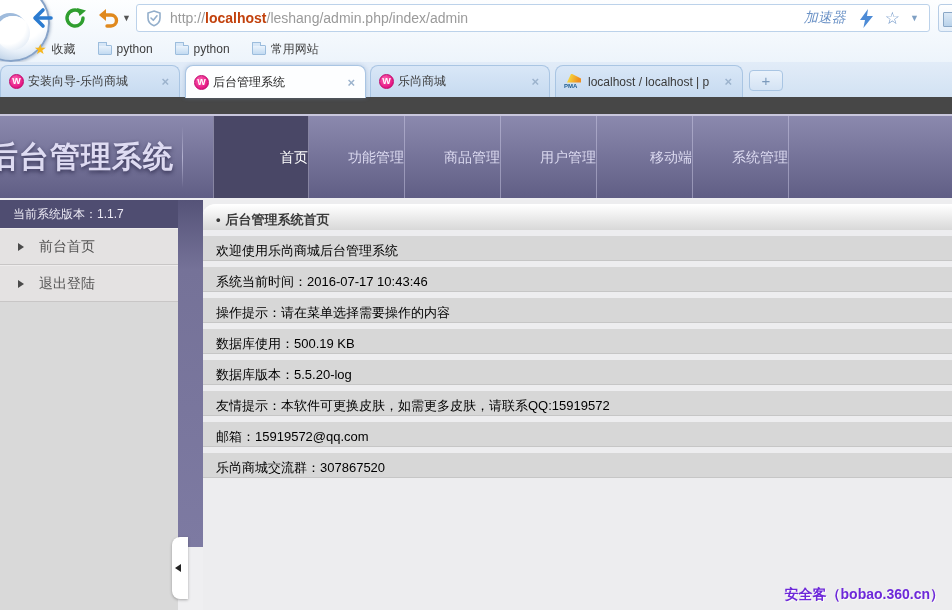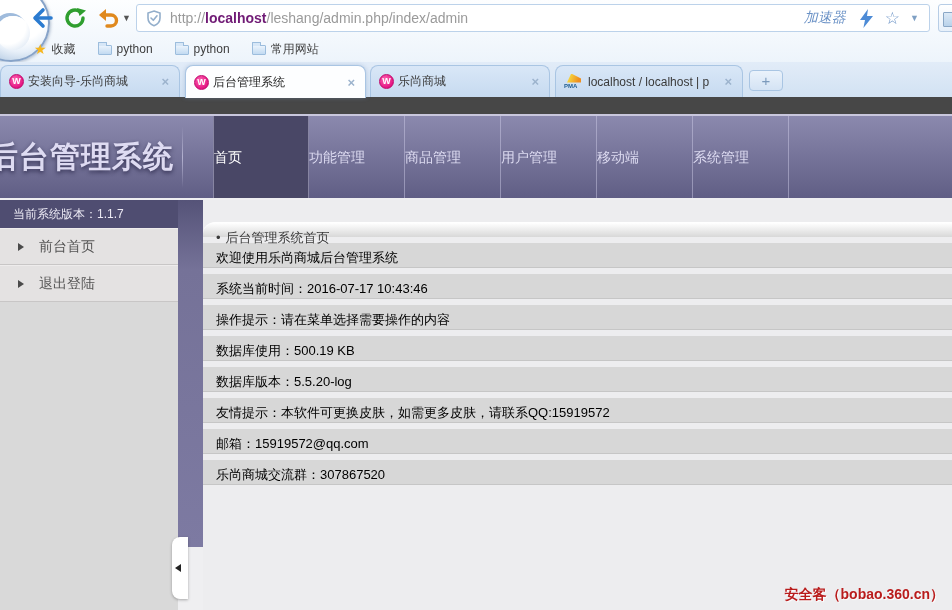--- a/index.html
+++ b/index.html
@@ -23,21 +23,21 @@
   .toolbar { position:absolute; top:0; left:0; right:0; height:36px; z-index:3; }
   .tb-icon { position:absolute; top:7px; cursor:pointer; }
   .tb-back { left:30px; } .tb-refresh { left:64px; } .tb-undo { left:98px; }
   .tb-caret { position:absolute; left:122px; top:13px; font-size:9px; color:#555; cursor:pointer; }
 
   .url-bar { position:absolute; left:136px; top:4px; width:794px; height:28px;
     background:#fff; border:1px solid #bcd2ea; border-radius:3px;
     display:flex; align-items:center; z-index:3; }
   .shield-wrap { margin:0 8px 0 9px; display:flex; }
   .url-text { font-size:14px; color:#9a9a9a; white-space:nowrap; }
-  .url-text b { color:#701a75; font-weight:bold; }
+  .url-text b { color:#c2410c; font-weight:bold; }
   .url-right { margin-left:auto; display:flex; align-items:center; padding-right:10px; }
   .accel { font-style:italic; font-weight:normal; color:#6b92c6; font-size:14px; margin-right:14px; cursor:pointer; }
   .bolt-wrap { margin-right:12px; display:flex; cursor:pointer; }
   .fav-star { color:#6f96c8; font-size:17px; line-height:1; margin-right:10px; cursor:pointer; }
   .url-caret { font-size:9px; color:#7fa0c4; cursor:pointer; }
   .edge-btn { position:absolute; right:-8px; top:4px; width:22px; height:28px;
     border:1px solid #b7cde6; border-radius:3px; background:linear-gradient(#ffffff,#e7f0fa);
     z-index:3; cursor:pointer; }
   .edge-btn::before { content:""; position:absolute; left:4px; top:7px; width:11px; height:13px;
     border:1px solid #8aa7c6; background:linear-gradient(#dce9f6,#b9d2ea); border-radius:1px; }
@@ -89,54 +89,54 @@
   .dark-strip { height:19px; background:#474747; border-bottom:2px solid #c9c7dd; }
 
   .admin-header { position:relative; height:82px;
     background:linear-gradient(#8b89ae,#605e85); }
   .brand { position:absolute; left:0; top:0; width:182px; height:82px; overflow:hidden; }
   .brand-title { position:absolute; left:-12px; top:21px; font-size:30px; font-weight:bold;
     color:#dedbf2; text-shadow:0 2px 4px rgba(40,38,70,.85); letter-spacing:1px; white-space:nowrap; }
   .brand-divider { position:absolute; left:182px; top:10px; width:1px; height:62px;
     background:linear-gradient(rgba(190,188,220,0),#b3b1d0,rgba(190,188,220,0)); }
   .nav { position:absolute; left:213px; top:0; height:82px; display:flex; }
-  .nav-item { width:96px; height:82px; line-height:82px; text-align:left;
+  .nav-item { width:96px; height:82px; line-height:82px; text-align:right;
     color:#dcdaf0; font-size:14px; cursor:pointer;
     border-right:1px solid rgba(210,208,236,.45); }
   .nav-item:first-child { border-left:1px solid rgba(210,208,236,.45); }
   .nav-item.active { background:#494766; color:#ffffff; }
 
   .version-bar { position:absolute; top:103px; left:0; width:178px; height:28px;
     background:#4f4d71; color:#eceaf4; font-size:12px; line-height:28px; padding-left:13px; }
   .sidebar { position:absolute; top:131px; left:0; width:178px; bottom:0; background:#d9d9d9; }
   .side-list { }
   .side-item { height:37px; background:#e4e2e2; border-bottom:1px solid #c8c6c6; border-top:1px solid #eeecec;
     display:flex; align-items:center; color:#555; font-size:14px; cursor:pointer; }
   .side-arrow { width:0; height:0; border-left:6px solid #4a4a4a; border-top:4px solid transparent;
     border-bottom:4px solid transparent; margin:0 15px 0 18px; }
 
   .gutter { position:absolute; top:103px; left:178px; width:25px; height:347px;
     background:linear-gradient(#555378,#757298 20%,#7d7aa2); }
 
   .content { position:absolute; top:103px; left:203px; right:0; bottom:0; background:#ededef; }
-  .panel-header { margin-top:22px; height:15px; line-height:30px;
+  .panel-header { margin-top:4px; height:26px; line-height:30px;
     background:linear-gradient(#ffffff,#d8d8d8); border-top:1px solid #fff;
-    border-radius:12px 0 0 0; font-weight:normal; color:#3a3a3a; font-size:13px; padding-left:13px; }
+    border-radius:12px 0 0 0; font-weight:bold; color:#3a3a3a; font-size:13px; padding-left:13px; }
   .panel-header .bullet { margin-right:5px; }
   .info-row { height:25px; margin-top:6px; background:#d7d7d7; border-bottom:1px solid #c6c6c6;
     line-height:30px; font-size:13px; color:#000000; padding-left:13px; white-space:nowrap; }
 
   .handle { position:absolute; top:440px; left:172px; width:16px; height:62px;
     background:#fff; border-radius:8px 0 0 8px; box-shadow:0 1px 3px rgba(0,0,0,.3);
     display:flex; align-items:center; z-index:6; cursor:pointer; }
   .handle-arrow { width:0; height:0; border-right:6px solid #222; border-top:4px solid transparent;
     border-bottom:4px solid transparent; margin-left:3px; }
 
   .watermark { position:absolute; right:8px; bottom:6px; font-size:14px; font-weight:bold;
-    color:#b91c1c; text-shadow:1px 1px 1px rgba(255,255,255,.95); z-index:5; }
+    color:#6d28d9; text-shadow:1px 1px 1px rgba(255,255,255,.95); z-index:5; }
 </style>
 </head>
 <body>
 
 <div id="app">
 
   <div class="chrome">
     <div class="logo-circle"></div>
 
     <div class="toolbar">

